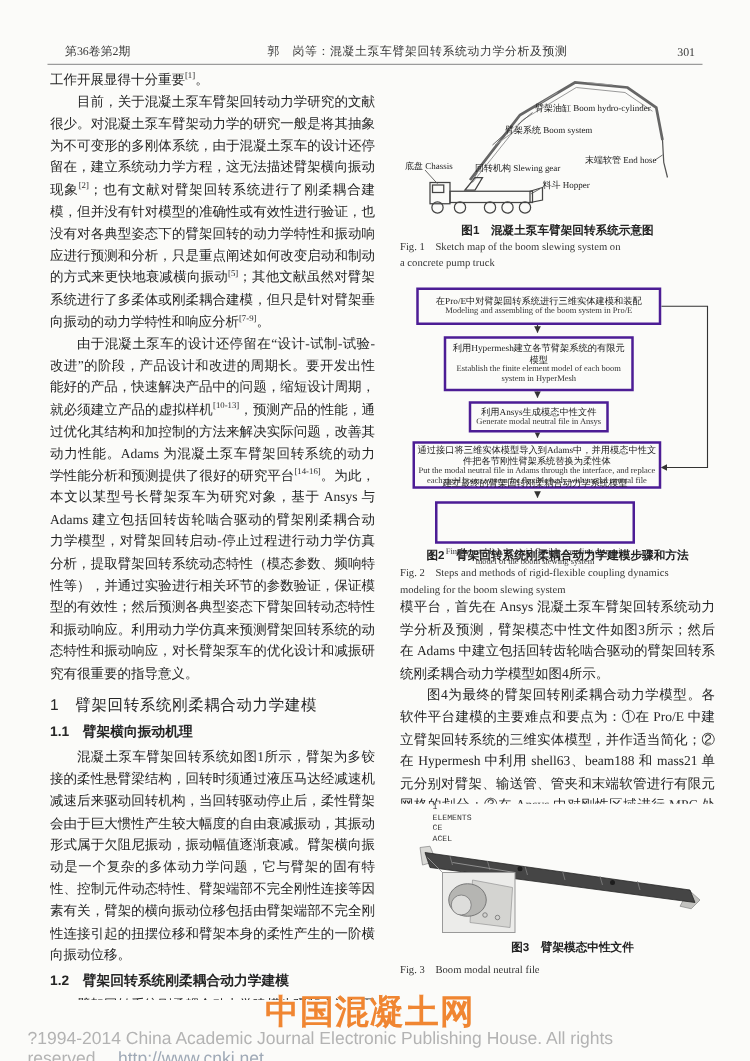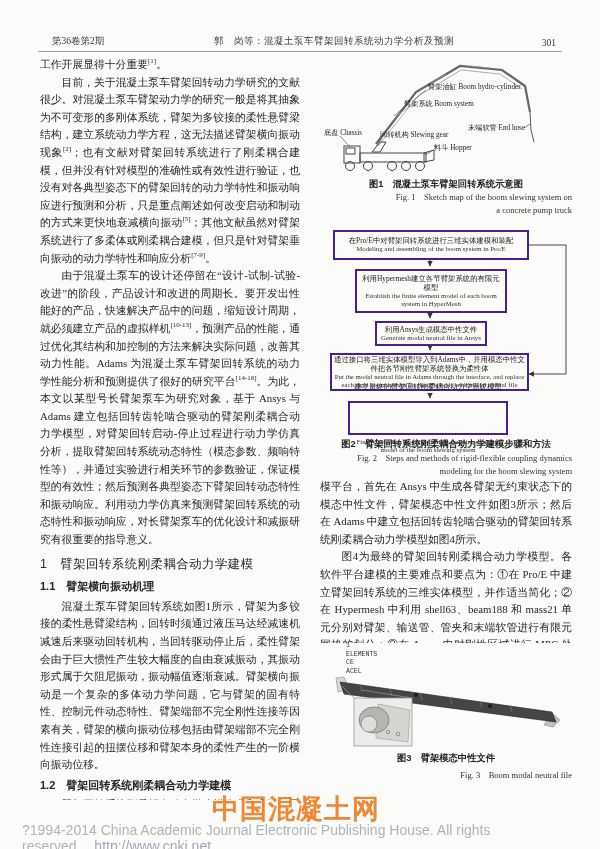--- a/index.html
+++ b/index.html
@@ -21,40 +21,40 @@
   sup{font-size:7px;line-height:0;}
   .h1{font-size:12.4px;font-weight:normal;margin:7px 0 5px 0;letter-spacing:.5px;
       font-family:"Liberation Sans","DejaVu Sans",sans-serif;}
   .h2{font-size:11px;font-weight:bold;margin:3px 0 2px 0;
       font-family:"Liberation Sans","DejaVu Sans",sans-serif;}
   
   .fig1{position:absolute;left:320px;top:54px;width:252px;height:172px;}
   .fig1 svg{display:block;}
   .figcap-cn{text-align:center;font-weight:bold;font-size:9.3px;color:#222;
              font-family:"Liberation Sans","DejaVu Sans",sans-serif;}
-  .figcap-en{text-align:right;font-size:8.5px;color:#333;line-height:13px;white-space:pre-line;}
+  .figcap-en{text-align:left;font-size:8.5px;color:#333;line-height:13px;white-space:pre-line;}
   
   .fig2{position:absolute;left:320px;top:226px;width:252px;height:250px;}
   .fc-svg{position:absolute;left:0;top:0;}
   .fc-box{position:absolute;border:2px solid #4c1d95;background:#fbfbf9;
           display:flex;flex-direction:column;justify-content:center;
           text-align:center;padding:1px 2px;box-sizing:border-box;}
   .fc-cn{font-size:7.4px;line-height:9px;color:#222;}
   .fc-en{font-size:6.8px;line-height:8.4px;color:#333;}
   .fig2 .figcap-cn{position:absolute;left:0;top:212px;width:252px;}
   .fig2 .figcap-en{position:absolute;left:0;top:226px;width:252px;}
   
   .col-right-text{position:absolute;left:320px;top:478px;width:252px;height:165px;overflow:hidden;
                   font-size:10.8px;line-height:17.6px;text-align:justify;}
   
   .fig3{position:absolute;left:320px;top:640px;width:252px;height:150px;}
   .fig3-legend{position:absolute;left:26px;top:2px;font-size:6.5px;line-height:8.5px;
                color:#333;white-space:pre-line;font-family:"Liberation Mono","DejaVu Sans Mono",monospace;}
   .fig3 svg{position:absolute;left:0;top:0;}
-  .fig3 .figcap-cn{position:absolute;left:0;top:112px;width:252px;}
+  .fig3 .figcap-cn{position:absolute;left:12px;top:112px;width:252px;}
   .fig3 .figcap-en{position:absolute;left:0;top:129px;width:252px;}
   
   .watermark{position:absolute;left:212px;top:791px;font-size:27px;letter-spacing:1px;
              color:#f08632;font-family:"Liberation Sans","DejaVu Sans",sans-serif;font-weight:bold;}
   .copyright{position:absolute;left:22px;top:822px;width:560px;font-size:14px;color:#b3b3b3;
              font-family:Liberation Sans, sans-serif;}
   .copyright .url{color:#9fa9b6;margin-left:14px;}
 </style>
 </head>
 <body>
@@ -62,21 +62,21 @@
 <div class="page">
 
   <div class="header">
     <span class="issue">第36卷第2期</span>
     <span class="htitle">郭　岗等：混凝土泵车臂架回转系统动力学分析及预测</span>
     <span class="pageno">301</span>
   </div>
 
   <div class="col-left">
     <p class="noindent"><span>工作开展显得十分重要</span><sup>[1]</sup><span>。</span></p>
-    <p class="indent"><span>目前，关于混凝土泵车臂架回转动力学研究的文献很少。对混凝土泵车臂架动力学的研究一般是将其抽象为不可变形的多刚体系统，臂架为多铰接的柔性悬臂梁结构，建立系统动力学方程，这无法描述臂架横向振动现象</span><sup>[2]</sup><span>；也有文献对臂架回转系统进行了刚柔耦合建模，但并没有针对模型的准确性或有效性进行验证，也没有对各典型姿态下的臂架回转的动力学特性和振动响应进行预测和分析，只是重点阐述如何改变启动和制动的方式来更快地衰减横向振动</span><sup>[5]</sup><span>；其他文献虽然对臂架系统进行了多柔体或刚柔耦合建模，但只是针对臂架垂向振动的动力学特性和响应分析</span><sup>[7-9]</sup><span>。</span></p>
+    <p class="indent"><span>目前，关于混凝土泵车臂架回转动力学研究的文献很少。对混凝土泵车臂架动力学的研究一般是将其抽象为不可变形的多刚体系统，由于混凝土泵车的设计还停留在，建立系统动力学方程，这无法描述臂架横向振动现象</span><sup>[2]</sup><span>；也有文献对臂架回转系统进行了刚柔耦合建模，但并没有针对模型的准确性或有效性进行验证，也没有对各典型姿态下的臂架回转的动力学特性和振动响应进行预测和分析，只是重点阐述如何改变启动和制动的方式来更快地衰减横向振动</span><sup>[5]</sup><span>；其他文献虽然对臂架系统进行了多柔体或刚柔耦合建模，但只是针对臂架垂向振动的动力学特性和响应分析</span><sup>[7-9]</sup><span>。</span></p>
     <p class="indent"><span>由于混凝土泵车的设计还停留在“设计-试制-试验-改进”的阶段，产品设计和改进的周期长。要开发出性能好的产品，快速解决产品中的问题，缩短设计周期，就必须建立产品的虚拟样机</span><sup>[10-13]</sup><span>，预测产品的性能，通过优化其结构和加控制的方法来解决实际问题，改善其动力性能。Adams 为混凝土泵车臂架回转系统的动力学性能分析和预测提供了很好的研究平台</span><sup>[14-16]</sup><span>。为此，本文以某型号长臂架泵车为研究对象，基于 Ansys 与 Adams 建立包括回转齿轮啮合驱动的臂架刚柔耦合动力学模型，对臂架回转启动-停止过程进行动力学仿真分析，提取臂架回转系统动态特性（模态参数、频响特性等），并通过实验进行相关环节的参数验证，保证模型的有效性；然后预测各典型姿态下臂架回转动态特性和振动响应。利用动力学仿真来预测臂架回转系统的动态特性和振动响应，对长臂架泵车的优化设计和减振研究有很重要的指导意义。</span></p>
     <div class="h1">1　臂架回转系统刚柔耦合动力学建模</div>
     <div class="h2">1.1　臂架横向振动机理</div>
     <p class="indent"><span>混凝土泵车臂架回转系统如图1所示，臂架为多铰接的柔性悬臂梁结构，回转时须通过液压马达经减速机减速后来驱动回转机构，当回转驱动停止后，柔性臂架会由于巨大惯性产生较大幅度的自由衰减振动，其振动形式属于欠阻尼振动，振动幅值逐渐衰减。臂架横向振动是一个复杂的多体动力学问题，它与臂架的固有特性、控制元件动态特性、臂架端部不完全刚性连接等因素有关，臂架的横向振动位移包括由臂架端部不完全刚性连接引起的扭摆位移和臂架本身的柔性产生的一阶横向振动位移。</span></p>
     <div class="h2">1.2　臂架回转系统刚柔耦合动力学建模</div>
     <p class="indent"><span>臂架回转系统刚柔耦合动力学建模步骤和方法如图2所示。</span></p>
 
   </div>
 
   <div class="fig1">
@@ -161,21 +161,21 @@
     <div class="fc-box" style="left:28px;top:175px;width:160px;height:34px;gap:47px;">
       <div class="fc-cn">建立最终的臂架回转刚柔耦合动力学系统模型</div>
       <div class="fc-en">Finally establish the rigid-flexible coupling dynamic model of the boom slewing system</div>
     </div>
     <div class="figcap-cn">图2　臂架回转系统刚柔耦合动力学建模步骤和方法</div>
     <div class="figcap-en">Fig. 2　Steps and methods of rigid-flexible coupling dynamics
 modeling for the boom slewing system</div>
   </div>
 
   <div class="col-right-text">
-    <p class="noindent"><span>模平台，首先在 Ansys 中生成各臂架无约束状态下的模态中性文件，臂架模态中性文件如图3所示；然后在 Adams 中建立包括回转齿轮啮合驱动的臂架回转系统刚柔耦合动力学模型如图4所示。</span></p>
+    <p class="noindent"><span>模平台，首先在 Ansys 混凝土泵车臂架回转系统动力学分析及预测，臂架模态中性文件如图3所示；然后在 Adams 中建立包括回转齿轮啮合驱动的臂架回转系统刚柔耦合动力学模型如图4所示。</span></p>
     <p class="indent"><span>图4为最终的臂架回转刚柔耦合动力学模型。各软件平台建模的主要难点和要点为：①在 Pro/E 中建立臂架回转系统的三维实体模型，并作适当简化；②在 Hypermesh 中利用 shell63、beam188 和 mass21 单元分别对臂架、输送管、管夹和末端软管进行有限元网格的划分；③在 Ansys 中对刚性区域进行 MPC 处理以及外</span></p>
   </div>
 
   <div class="fig3">
     <div class="fig3-legend">1
 ELEMENTS
 CE
 ACEL</div>
     <svg width="252" height="112" viewBox="0 0 252 112">
       <polygon points="16,38 24,37 29,49 18,52" fill="#d9d9d6" stroke="#8a8a8a" stroke-width="0.6"></polygon>

